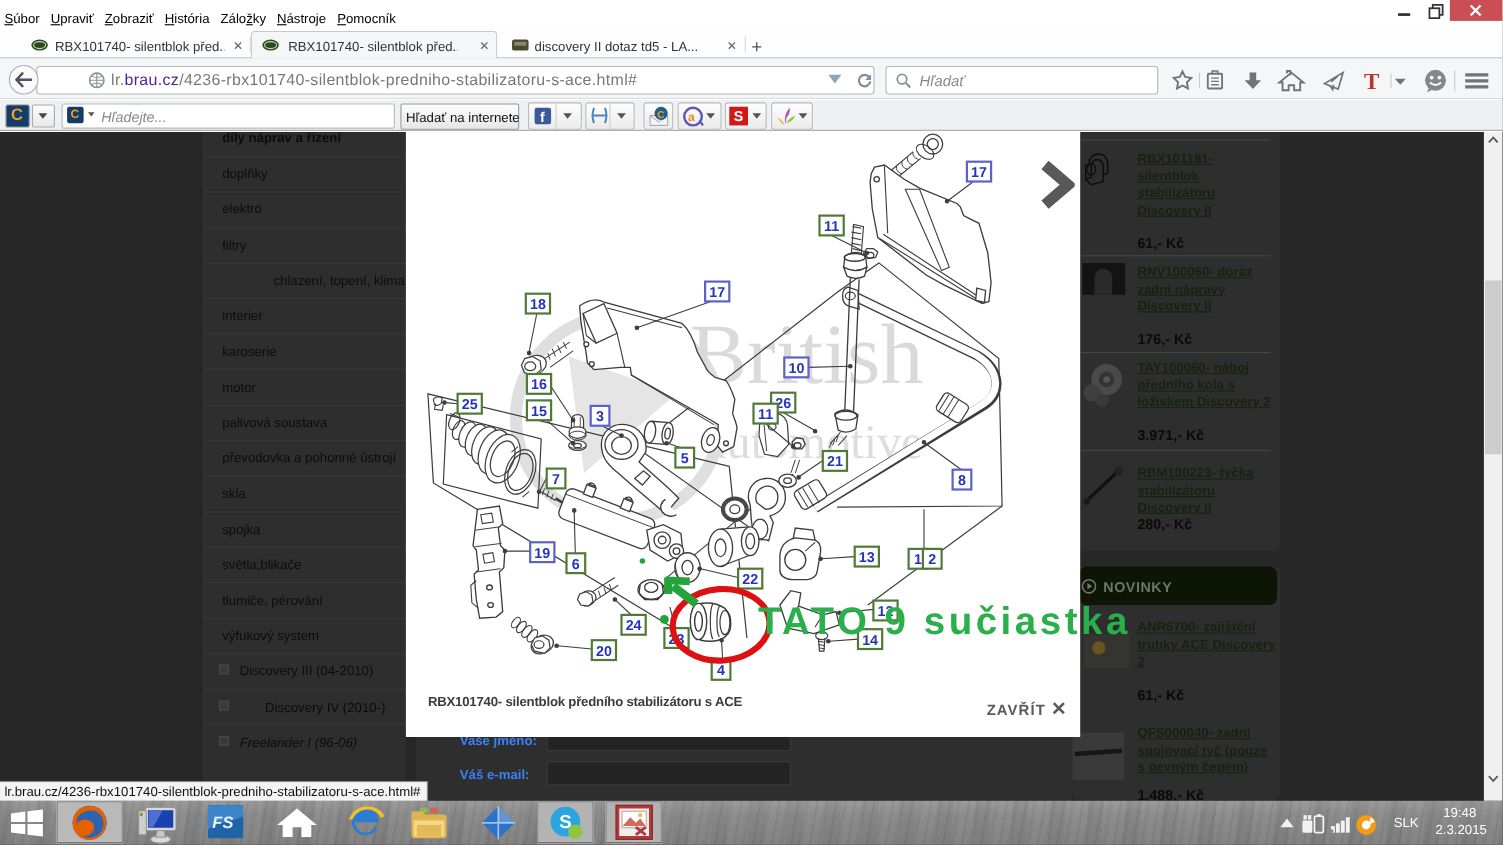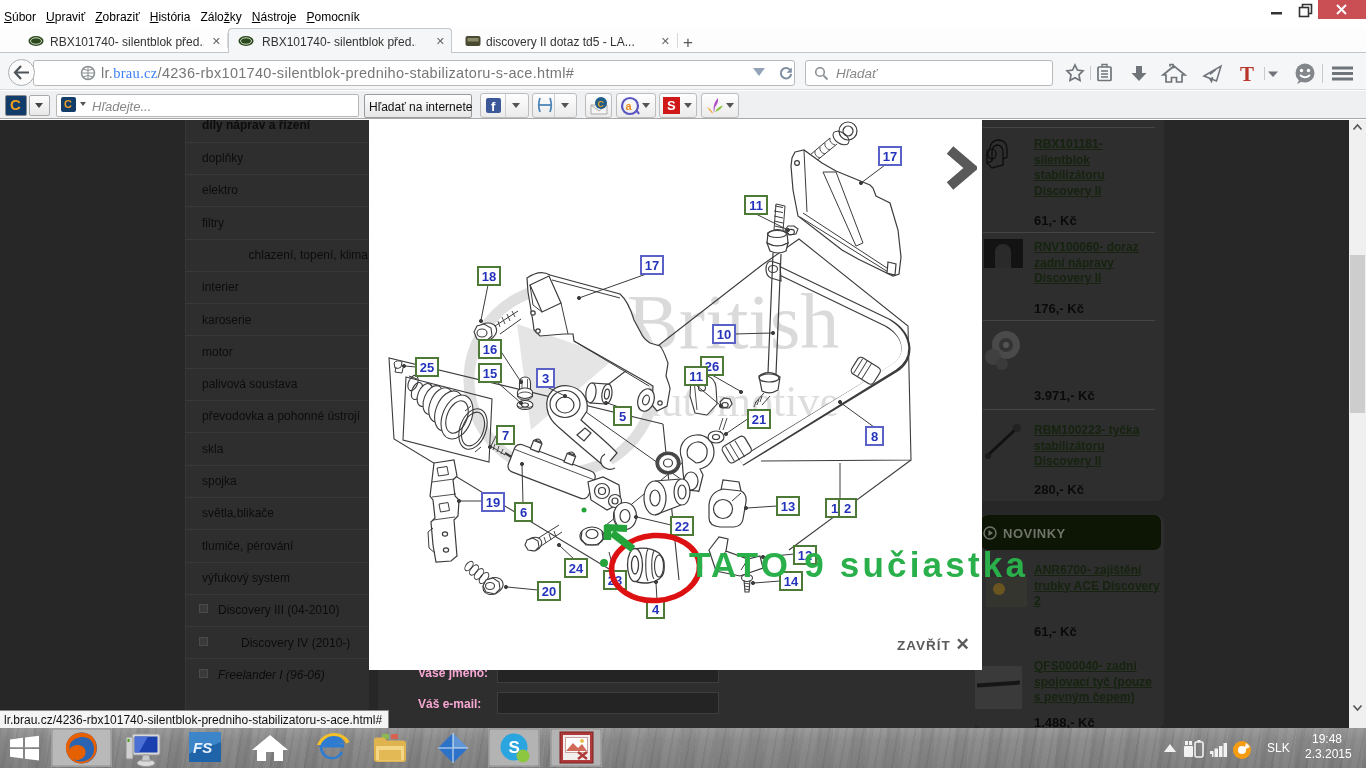--- a/index.html
+++ b/index.html
@@ -39,21 +39,21 @@
   
   #lightbox { position:absolute; left:369px; top:0; width:613px; height:550px; background:#ffffff; }
   #caption { position:absolute; left:20px; top:511px; width:575px; }
   #cap1 { font-size:12px; font-weight:bold; color:#3c3c3c; letter-spacing:-0.2px; }
   #cap2 { font-size:11.5px; color:#585858; margin-top:3px; letter-spacing:0.3px; }
   #zavrit { position:absolute; left:528px; top:514px; font-size:13.5px; font-weight:bold; color:#5a5a5a; letter-spacing:1px; }
   #greentext { position:absolute; left:689px; top:425px; font-size:35px; font-weight:bold; color:#29b04a; letter-spacing:3.2px; z-index:30; }
   
   #statustip { position:absolute; left:0; top:710px; height:19px; background:#f4f4f4; border:1px solid #888; border-left:none; font-size:12px; color:#111; padding:2px 6px 0 4px; z-index:40; }
   
-  .flabel { position:absolute; font-size:12px; font-weight:bold; color:#f9a8d4; }
+  .flabel { position:absolute; font-size:12px; font-weight:bold; color:#3b82f6; }
   .finput { position:absolute; background:#242424; border:1px solid #3e3e3e; width:222px; height:22px; }
   
   #taskbar { position:absolute; left:0; top:728px; width:1366px; height:40px;
     background:linear-gradient(180deg,#9a9a9a 0%,#8b8b8b 30%,#7f7f7f 100%); z-index:50; }
   #taskbar::before { content:""; position:absolute; left:0; top:0; width:1366px; height:40px;
     background:repeating-linear-gradient(100deg, rgba(40,40,40,0.07) 0 2px, rgba(150,150,150,0.04) 2px 7px, rgba(60,60,60,0.06) 7px 11px, rgba(170,170,170,0.04) 11px 17px), repeating-linear-gradient(95deg, rgba(30,30,30,0.05) 0 14px, rgba(180,180,180,0.04) 14px 34px); }
   .tray { position:absolute; color:#fff; font-size:12px; }
 </style>
 </head>
 <body>
@@ -108,21 +108,21 @@
 <div id="navbar"></div>
 <div class="abs" style="left:8px;top:59px;width:27px;height:27px;border:1.5px solid #a9afb4;border-radius:50%;background:#fbfbfb;z-index:5;"></div>
 <svg class="abs" style="left:13px;top:65px;z-index:6;" width="17" height="15" viewBox="0 0 17 15">
     <path d="M8 1 L2 7.5 L8 14 M2 7.5 H16" stroke="#4d5459" stroke-width="2.2" fill="none"></path>
   </svg>
 <div class="field" style="left:33px;top:60px;width:762px;height:26px;border-radius:3px;"></div>
 <svg class="abs" style="left:80px;top:65px;" width="16" height="16" viewBox="0 0 16 16">
     <circle cx="8" cy="8" r="6.5" fill="none" stroke="#8a9094" stroke-width="1.5"></circle>
     <path d="M8 1.5 v13 M1.5 8 h13 M3 4 q5 3 10 0 M3 12 q5 -3 10 0" stroke="#8a9094" stroke-width="1" fill="none"></path>
   </svg>
-<div class="abs" style="left:101px;top:65px;font-size:14.5px;letter-spacing:0.3px;color:#777;">lr.<span style="color:#3b82f6;font-family:Liberation Serif, serif;">brau.cz</span>/4236-rbx101740-silentblok-predniho-stabilizatoru-s-ace.html#</div>
+<div class="abs" style="left:101px;top:65px;font-size:14.5px;letter-spacing:0.3px;color:#777;">lr.<span style="color:#4c1d95;">brau.cz</span>/4236-rbx101740-silentblok-predniho-stabilizatoru-s-ace.html#</div>
 <div class="abs" style="left:753px;top:68px;width:0;height:0;border-left:6px solid transparent;border-right:6px solid transparent;border-top:8px solid #93a4b8;"></div>
 <svg class="abs" style="left:778px;top:66px;" width="16" height="16" viewBox="0 0 16 16">
     <path d="M12.5 4.5 A5.2 5.2 0 1 0 13.2 8" stroke="#7e8ea1" stroke-width="2" fill="none"></path>
     <path d="M13.8 1.5 v5.2 h-5.2 z" fill="#7e8ea1"></path>
   </svg>
 <div class="field" style="left:805px;top:60px;width:248px;height:26px;border-radius:3px;"></div>
 <svg class="abs" style="left:814px;top:66px;" width="15" height="15" viewBox="0 0 15 15">
     <circle cx="6" cy="6" r="4.3" fill="none" stroke="#8a9094" stroke-width="1.6"></circle>
     <path d="M9.5 9.5 L13.5 13.5" stroke="#8a9094" stroke-width="1.8"></path>
   </svg>
@@ -251,23 +251,24 @@
       <div class="abs" style="left:199px;top:548.8px;width:9px;height:9px;background:#3a3a3a;border:1px solid #4a4a4a;"></div>
       <div class="mitem" style="left:218px;top:547.8px;font-style:italic;">Freelander I (96-06)</div>
     </div>
   <div id="rightcol">
     <div class="rpanel" style="top:-20px;height:401px;"></div>
     <div class="rpanel" style="top:395px;height:213px;border-radius:7px;"></div>
   <div class="prod plink" style="left:59px;top:17px;position:absolute;">RBX101181-<br>silentblok<br>stabilizátoru<br>Discovery II</div>
       <div class="prod pprice" style="left:59px;top:93px;position:absolute;">61,- Kč</div>
       <div class="prod plink" style="left:59px;top:120px;position:absolute;">RNV100060- doraz<br>zadní nápravy<br>Discovery II</div>
       <div class="prod pprice" style="left:59px;top:180.5px;position:absolute;">176,- Kč</div>
+      <div class="prod plink" style="left:59px;top:207px;position:absolute;">TAY100060- náboj<br>předního kola s<br>ložiskem Discovery 2</div>
       <div class="prod pprice" style="left:59px;top:267.5px;position:absolute;">3.971,- Kč</div>
       <div class="prod plink" style="left:59px;top:303px;position:absolute;">RBM100223- tyčka<br>stabilizátoru<br>Discovery II</div>
-      <div class="prod pprice" style="left:59px;top:362px;position:absolute;">280,- Kč</div>
+      <div class="prod pprice" style="left:59px;top:349px;position:absolute;">280,- Kč</div>
       <div class="prod plink" style="left:59px;top:443px;position:absolute;">ANR6700- zajištění<br>trubky ACE Discovery<br>2</div>
       <div class="prod pprice" style="left:59px;top:503.5px;position:absolute;">61,- Kč</div>
       <div class="prod plink" style="left:59px;top:539px;position:absolute;">QFS000040- zadní<br>spojovací tyč (pouze<br>s pevným čepem)</div>
       <div class="prod pprice" style="left:59px;top:595px;position:absolute;">1.488,- Kč</div>
       <div class="psep" style="top:7px;"></div>
       <div class="psep" style="top:112px;"></div>
       <div class="psep" style="top:200px;"></div>
       <div class="psep" style="top:289px;"></div>
       <svg style="position:absolute;left:9px;top:17px;" width="30" height="32" viewBox="0 0 30 32">
         <path d="M6 12 Q6 4 14 3 Q22 3 23 11 L23 20 L19 22 L19 14 Q18 8 13 8 Q8 9 8 15 L8 24 L3 26 L3 14 z M3 26 L8 31 L19 28 L19 22" fill="none" stroke="#0d0d0d" stroke-width="1.3"></path>
@@ -677,20 +678,21 @@
     <ellipse cx="286.5" cy="448" rx="44" ry="32.5" fill="none" stroke="#dd1111" stroke-width="5.5" transform="rotate(-4 286.5 448)"></ellipse>
     <g stroke="#23a33a" fill="none">
             <path d="M236 407.5 L258 408.5" stroke-width="7"></path>
             <path d="M238.5 405 L238.5 420" stroke-width="7.5"></path>
             <path d="M243 413 L264 429" stroke-width="7.5"></path>
           </g>
     <circle cx="235" cy="443" r="4" fill="#23a33a"></circle>
     <circle cx="215" cy="390" r="2.5" fill="#23a33a"></circle>
     </svg></div>
     <div id="caption">
+      <div id="cap1">RBX101740- silentblok předního stabilizátoru s ACE</div>
     </div>
     <div id="zavrit">ZAVŘÍT <span style="font-size:17px;">✕</span></div>
   </div>
   <svg class="abs" style="left:945px;top:26px;" width="32" height="44" viewBox="0 0 32 44">
       <path d="M5 4 L26 22 L5 40" stroke="#595959" stroke-width="10" fill="none"></path>
     </svg>
   <div id="greentext">TATO 9 sučiastka</div>
 </div>
 
 <div id="statustip">lr.brau.cz/4236-rbx101740-silentblok-predniho-stabilizatoru-s-ace.html#</div>

